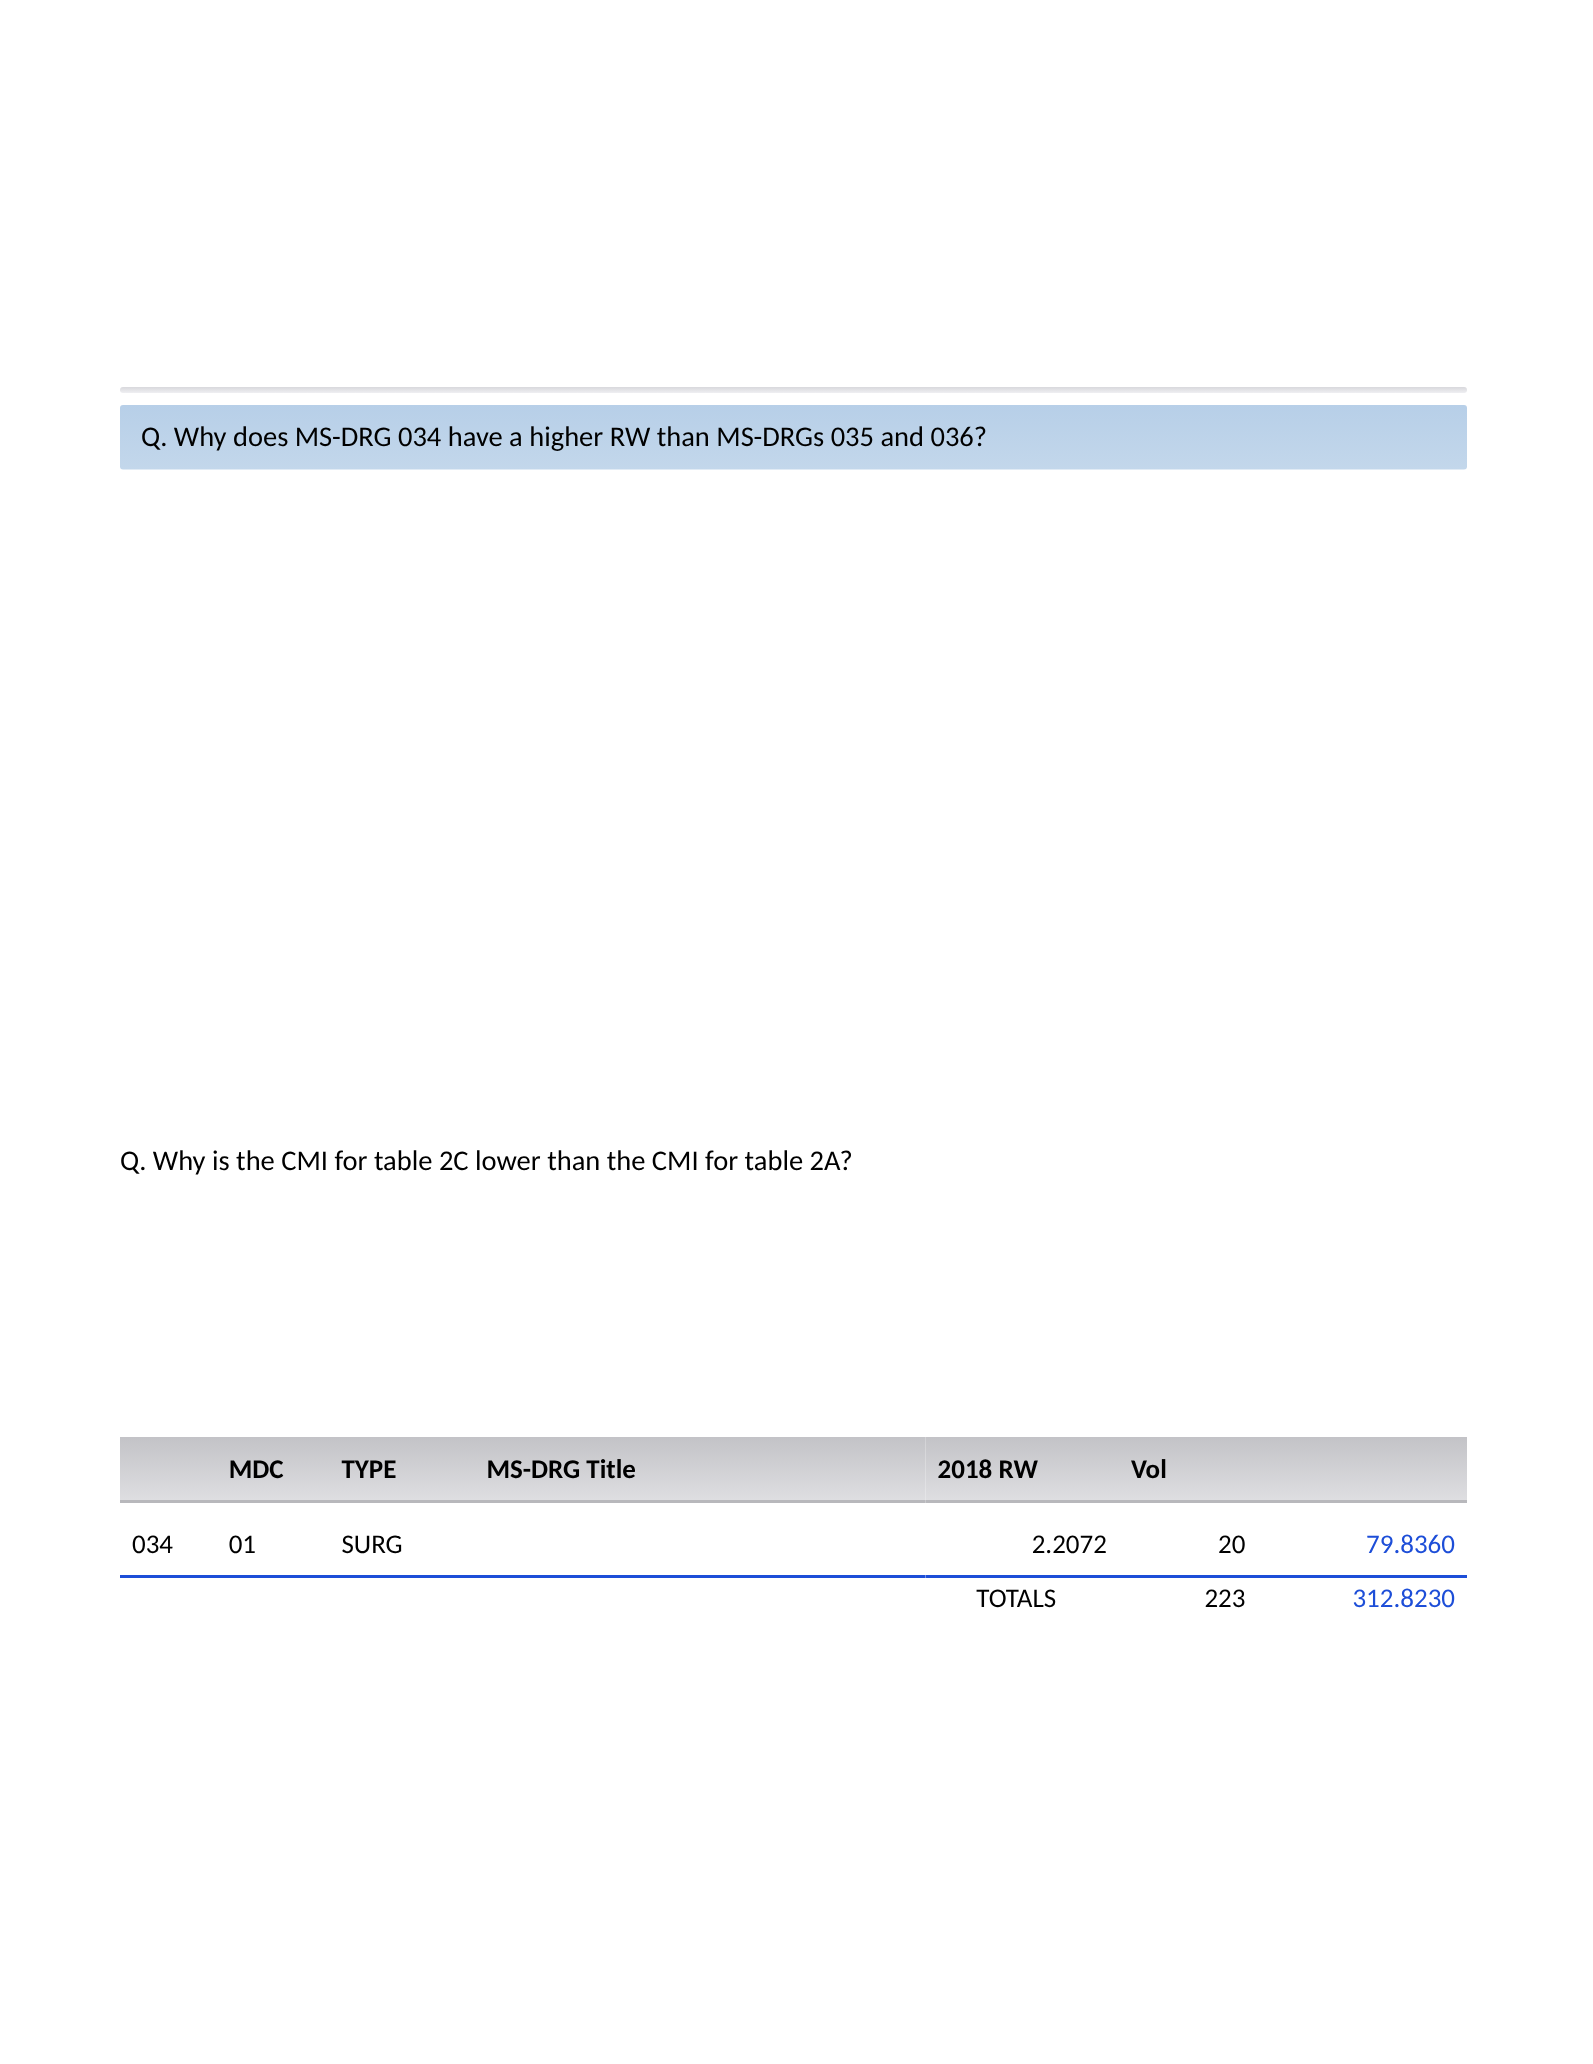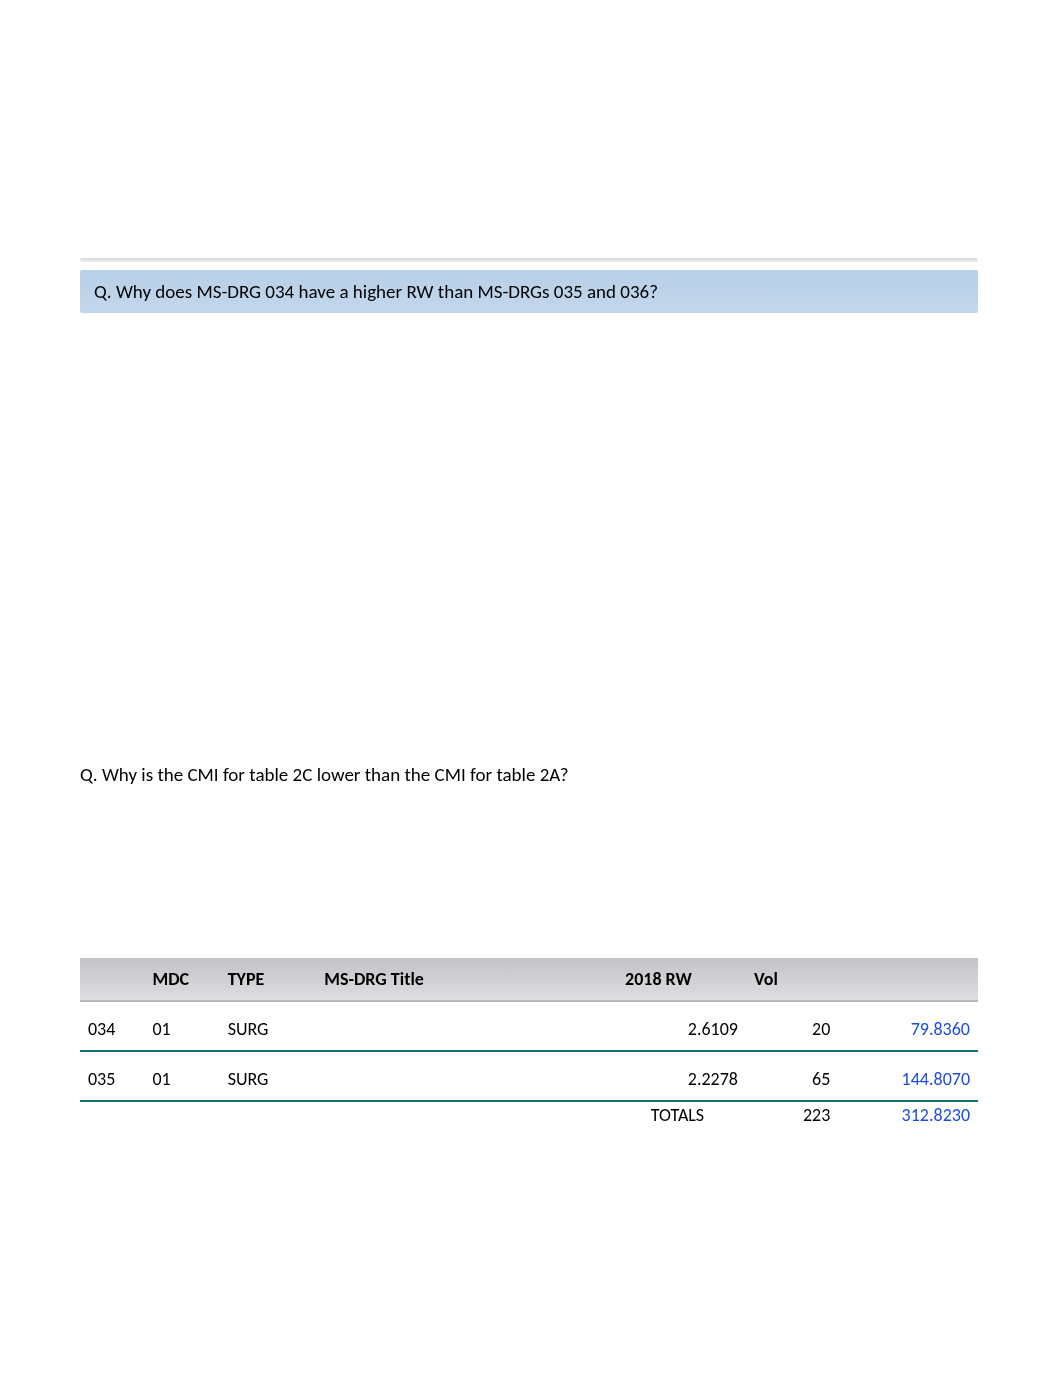--- a/index.html
+++ b/index.html
@@ -50,21 +50,21 @@
       padding: 10px 8px;
       font-weight: 700;
       text-align: left;
       border-bottom: 2px solid #b8b8bc;
     }
     thead tr th.left {
       text-align: left;
     }
     tbody td {
       padding: 16px 8px 10px 8px;
-      border-bottom: 2px solid #0f766e;
+      border-bottom: 2px solid #1d4ed8;
       background: #fff;
       vertical-align: bottom;
     }
     .nb {
       border-bottom: none !important;
     }
     .num {
       text-align: right;
     }
     .red {
@@ -120,32 +120,23 @@
           <th class="col-vol">Vol</th>
           <th class="col-prod"></th>
         </tr>
       </thead>
       <tbody>
         <tr>
           <td class="col-drg">034</td>
           <td class="col-mdc">01</td>
           <td class="col-type">SURG</td>
           <td class="col-title"></td>
-          <td class="col-rw num">2.6109</td>
+          <td class="col-rw num">2.2072</td>
           <td class="col-vol num">20</td>
           <td class="col-prod num red">79.8360</td>
-        </tr>
-        <tr>
-          <td class="col-drg">035</td>
-          <td class="col-mdc">01</td>
-          <td class="col-type">SURG</td>
-          <td class="col-title"></td>
-          <td class="col-rw num">2.2278</td>
-          <td class="col-vol num">65</td>
-          <td class="col-prod num red">144.8070</td>
         </tr>
         <tr class="totals-row">
           <td class="nb"></td>
             <td class="nb"></td>
             <td class="nb"></td>
             <td class="nb"></td>
           <td class="totals-label nb">TOTALS</td>
           <td class="num nb">223</td>
           <td class="num red nb">312.8230</td>
         </tr>

